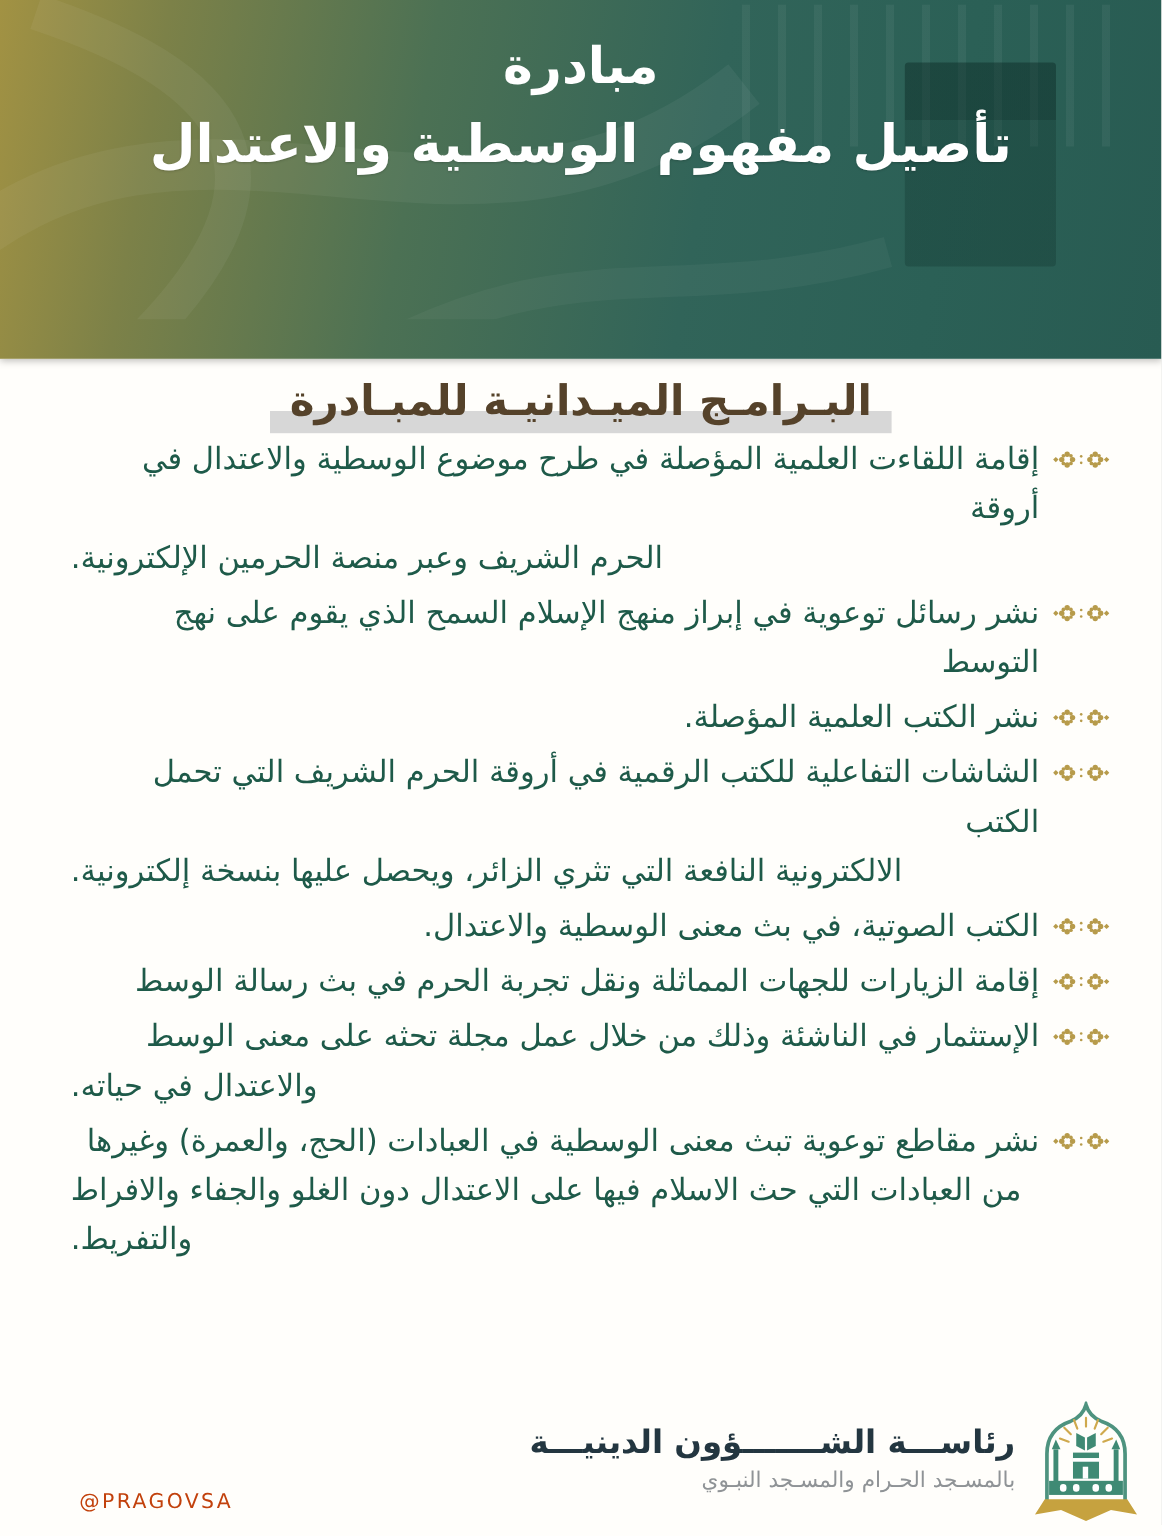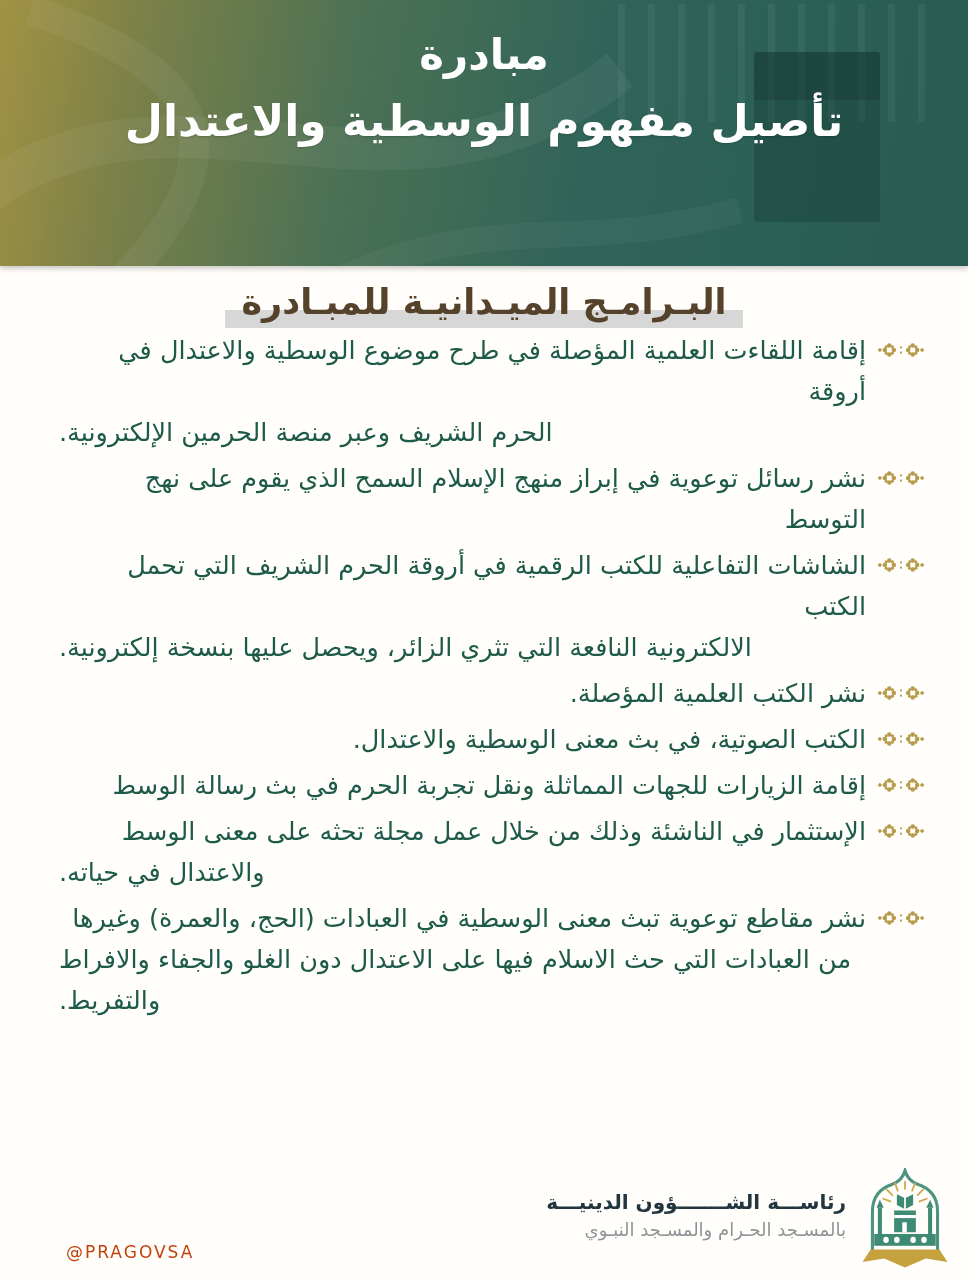--- a/index.html
+++ b/index.html
@@ -3,21 +3,21 @@
 <meta charset="utf-8">
 <style>
   html,body{margin:0;padding:0;background:#e8e8e8;}
   .page{
     position:relative;width:968px;height:1280px;margin:0 auto;
     background:#fffefb;overflow:hidden;direction:rtl;
     font-family:"DejaVu Sans",sans-serif;
   }
   
   .hero{
-    position:relative;height:266px;overflow:hidden;
+    position:relative;height:299px;overflow:hidden;
     background:linear-gradient(100deg,#a29243 0%,#7c8148 14%,#4c7154 36%,#316459 60%,#2b6056 80%,#285b52 100%);
     box-shadow:0 2px 6px rgba(0,0,0,.25);
   }
   .hero-swirls{position:absolute;inset:0;z-index:1;}
   .hero-mosque{position:absolute;inset:0;z-index:1;}
   .arcade{
     position:absolute;right:30px;top:4px;width:320px;height:118px;opacity:.5;
     background:repeating-linear-gradient(90deg,rgba(255,255,255,.10) 0 7px,rgba(255,255,255,0) 7px 30px);
     border-radius:0 0 8px 8px;
   }
@@ -57,21 +57,21 @@
   .ln.cont{text-align:left;}
   
   .footer{position:absolute;left:0;right:0;bottom:0;height:116px;}
   .handle{
     position:absolute;left:66px;bottom:18px;direction:ltr;
     font-size:17px;letter-spacing:2px;color:#c2410c;
   }
   .org{position:absolute;right:16px;bottom:8px;display:flex;align-items:center;gap:12px;direction:rtl;}
   .org-mark svg{display:block;width:94px;height:104px;}
   .org-text{text-align:right;padding-bottom:10px;}
-  .org-name{font-size:20px;font-weight:bold;color:#233640;}
+  .org-name{font-size:27px;font-weight:bold;color:#233640;}
   .org-sub{font-size:18px;color:#8f9396;margin-top:5px;}
 </style>
 </head>
 <body>
 
 <div class="page">
 
   <header class="hero">
     <svg class="hero-swirls" viewBox="0 0 968 266" aria-hidden="true">
       <path d="M-60 230 C 160 20, 380 260, 620 70" stroke="rgba(255,255,255,0.05)" stroke-width="42" fill="none"></path>
@@ -189,58 +189,58 @@
           <circle cx="60" cy="16" r="2.4"></circle>
               <circle cx="60" cy="28" r="2.4"></circle>
           <path d="M8 22 L13 17 L18 22 L13 27 Z"></path>
           <path d="M102 22 L107 17 L112 22 L107 27 Z"></path>
         </g>
         <circle cx="86" cy="22" r="3.6" fill="#fffefb"></circle>
         <circle cx="34" cy="22" r="3.6" fill="#fffefb"></circle>
       </svg>
     </span>
     <div class="lines">
+          <div class="ln first">نشر الكتب العلمية المؤصلة.</div>
+        </div>
+  </li>
+      <li class="program">
+    <span class="bullet">
+      <svg viewBox="0 0 120 44" aria-hidden="true">
+        <g fill="#b79b4b">
+
+          <circle cx="86" cy="12" r="5"></circle>
+              <circle cx="86" cy="32" r="5"></circle>
+          <circle cx="76" cy="22" r="5"></circle>
+              <circle cx="96" cy="22" r="5"></circle>
+          <circle cx="79" cy="15" r="3.4"></circle>
+              <circle cx="93" cy="15" r="3.4"></circle>
+          <circle cx="79" cy="29" r="3.4"></circle>
+              <circle cx="93" cy="29" r="3.4"></circle>
+
+          <circle cx="34" cy="12" r="5"></circle>
+              <circle cx="34" cy="32" r="5"></circle>
+          <circle cx="24" cy="22" r="5"></circle>
+              <circle cx="44" cy="22" r="5"></circle>
+          <circle cx="27" cy="15" r="3.4"></circle>
+              <circle cx="41" cy="15" r="3.4"></circle>
+          <circle cx="27" cy="29" r="3.4"></circle>
+              <circle cx="41" cy="29" r="3.4"></circle>
+
+          <circle cx="60" cy="16" r="2.4"></circle>
+              <circle cx="60" cy="28" r="2.4"></circle>
+          <path d="M8 22 L13 17 L18 22 L13 27 Z"></path>
+          <path d="M102 22 L107 17 L112 22 L107 27 Z"></path>
+        </g>
+        <circle cx="86" cy="22" r="3.6" fill="#fffefb"></circle>
+        <circle cx="34" cy="22" r="3.6" fill="#fffefb"></circle>
+      </svg>
+    </span>
+    <div class="lines">
           <div class="ln first">الشاشات التفاعلية للكتب الرقمية في أروقة الحرم الشريف التي تحمل الكتب</div>
           <div class="ln cont">الالكترونية النافعة التي تثري الزائر، ويحصل عليها بنسخة إلكترونية.</div>
-        </div>
-  </li>
-      <li class="program">
-    <span class="bullet">
-      <svg viewBox="0 0 120 44" aria-hidden="true">
-        <g fill="#b79b4b">
-
-          <circle cx="86" cy="12" r="5"></circle>
-              <circle cx="86" cy="32" r="5"></circle>
-          <circle cx="76" cy="22" r="5"></circle>
-              <circle cx="96" cy="22" r="5"></circle>
-          <circle cx="79" cy="15" r="3.4"></circle>
-              <circle cx="93" cy="15" r="3.4"></circle>
-          <circle cx="79" cy="29" r="3.4"></circle>
-              <circle cx="93" cy="29" r="3.4"></circle>
-
-          <circle cx="34" cy="12" r="5"></circle>
-              <circle cx="34" cy="32" r="5"></circle>
-          <circle cx="24" cy="22" r="5"></circle>
-              <circle cx="44" cy="22" r="5"></circle>
-          <circle cx="27" cy="15" r="3.4"></circle>
-              <circle cx="41" cy="15" r="3.4"></circle>
-          <circle cx="27" cy="29" r="3.4"></circle>
-              <circle cx="41" cy="29" r="3.4"></circle>
-
-          <circle cx="60" cy="16" r="2.4"></circle>
-              <circle cx="60" cy="28" r="2.4"></circle>
-          <path d="M8 22 L13 17 L18 22 L13 27 Z"></path>
-          <path d="M102 22 L107 17 L112 22 L107 27 Z"></path>
-        </g>
-        <circle cx="86" cy="22" r="3.6" fill="#fffefb"></circle>
-        <circle cx="34" cy="22" r="3.6" fill="#fffefb"></circle>
-      </svg>
-    </span>
-    <div class="lines">
-          <div class="ln first">نشر الكتب العلمية المؤصلة.</div>
         </div>
   </li>
       <li class="program">
     <span class="bullet">
       <svg viewBox="0 0 120 44" aria-hidden="true">
         <g fill="#b79b4b">
 
           <circle cx="86" cy="12" r="5"></circle>
               <circle cx="86" cy="32" r="5"></circle>
           <circle cx="76" cy="22" r="5"></circle>

